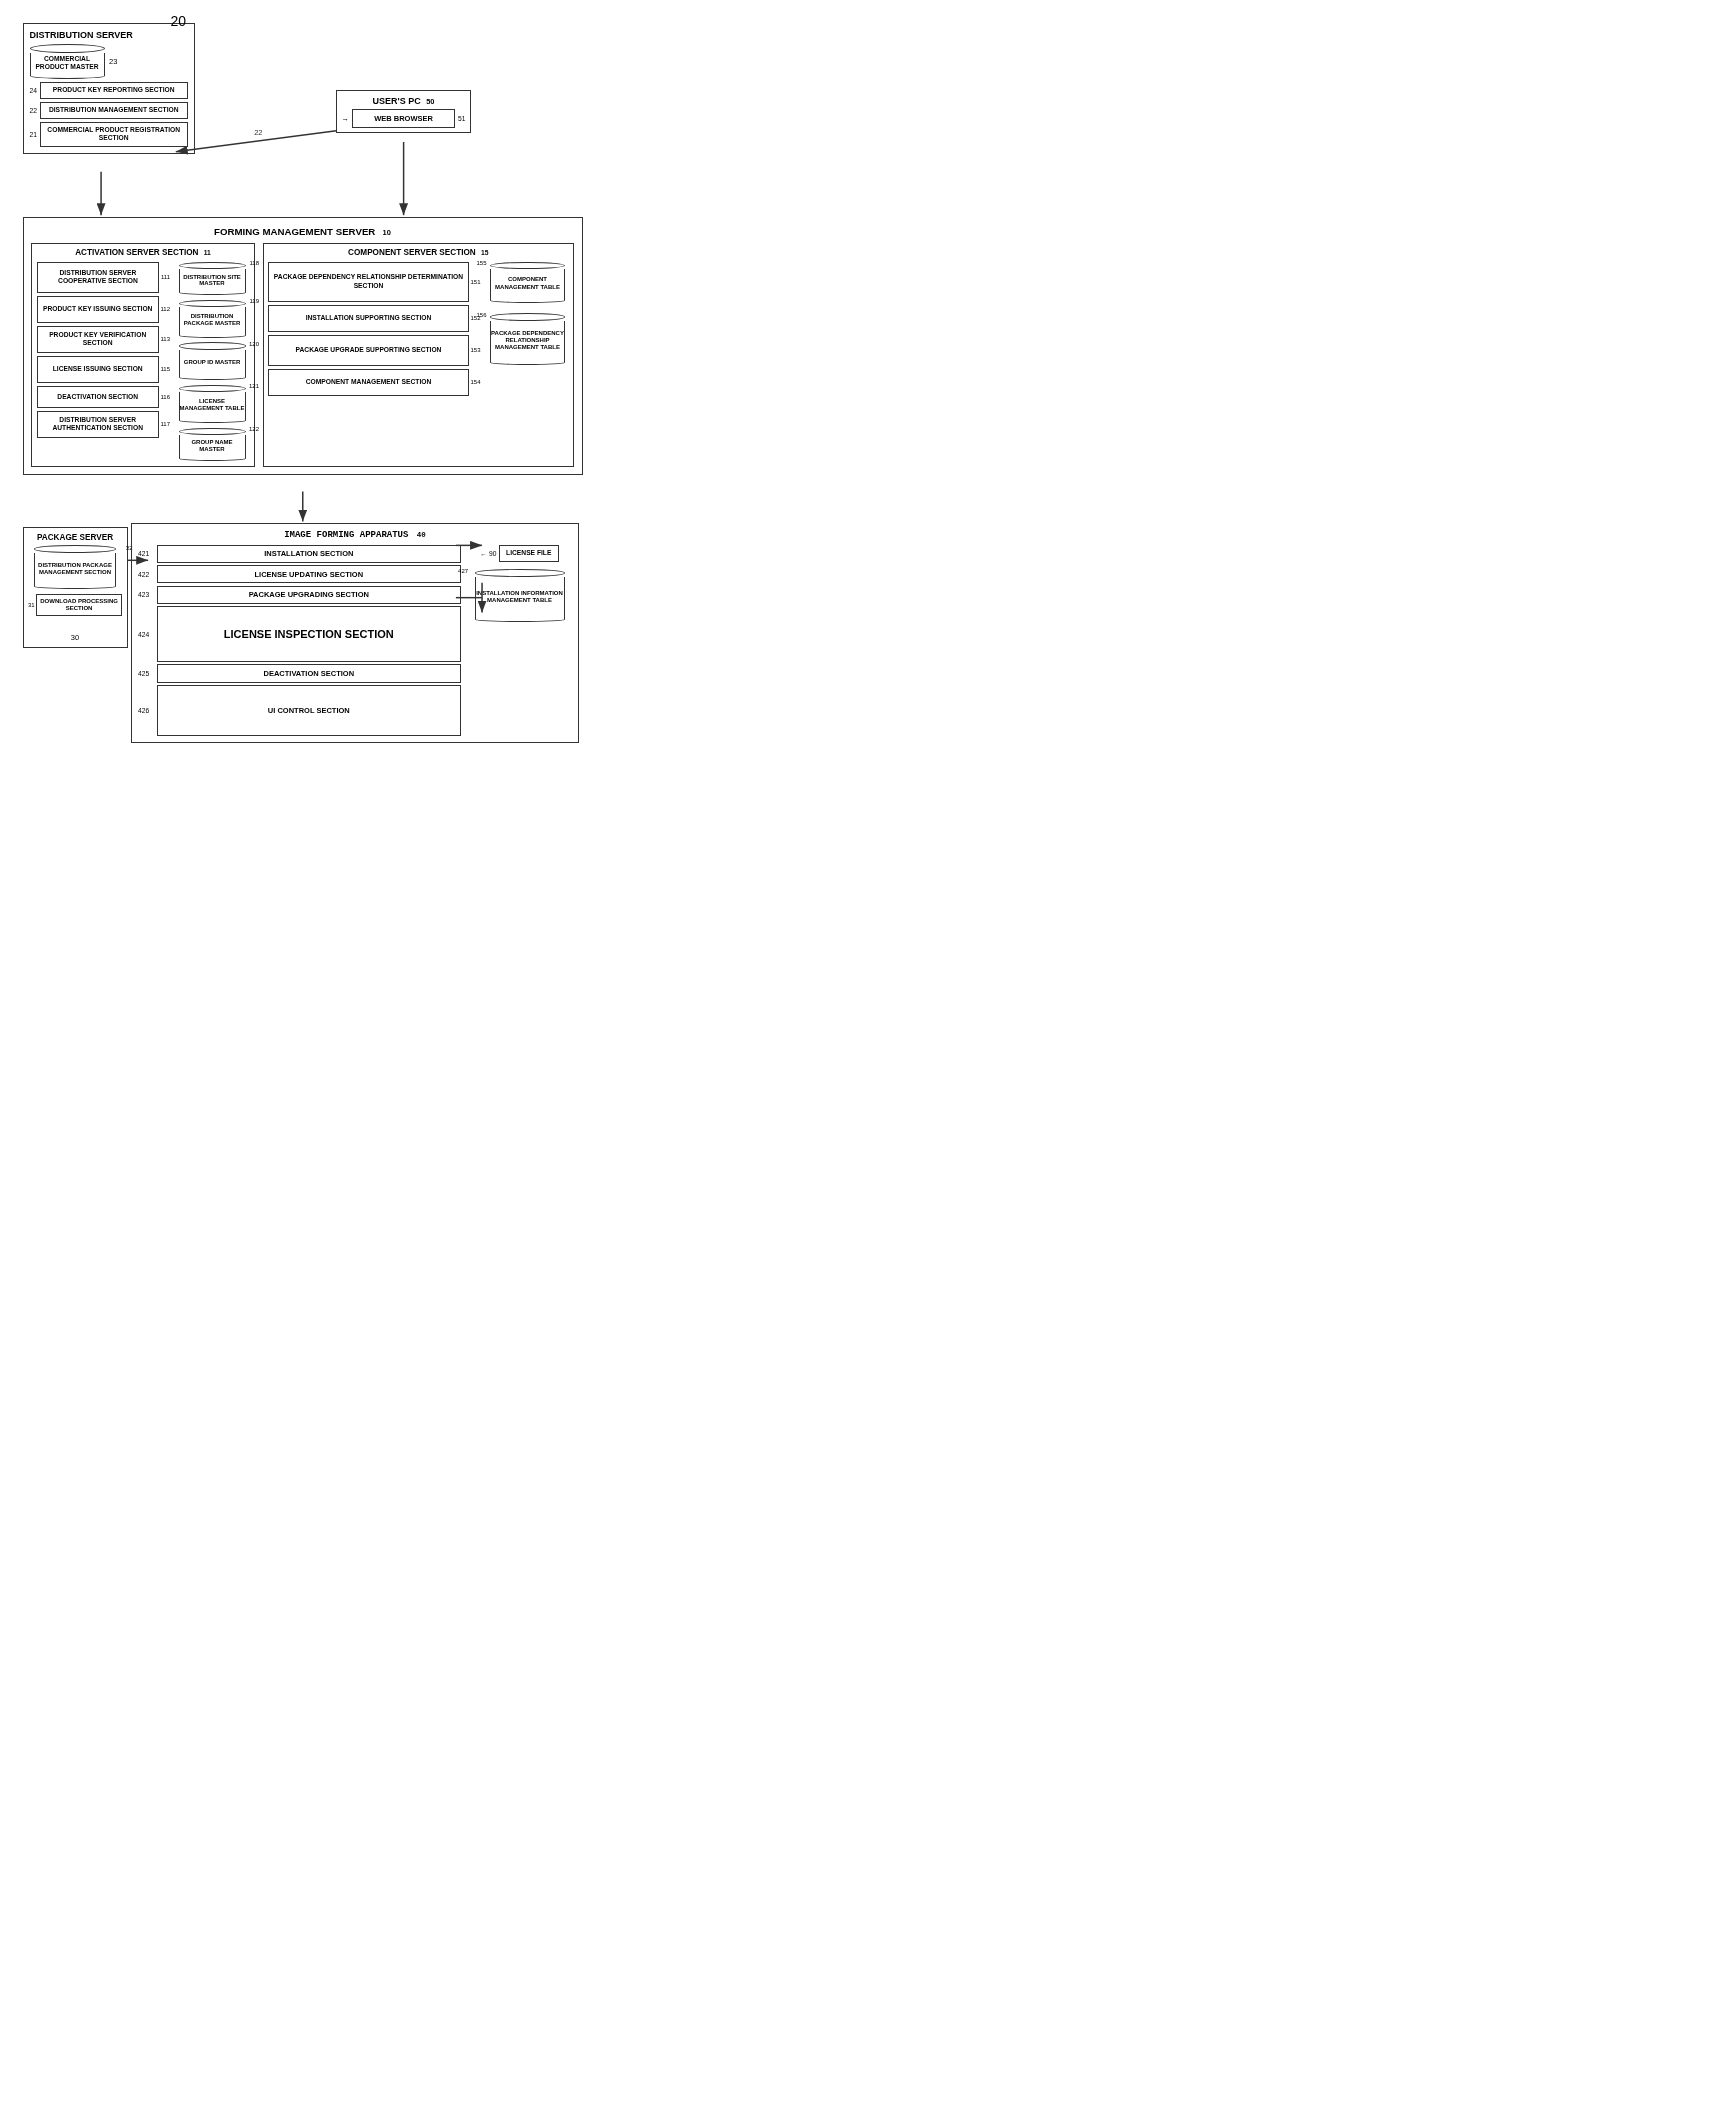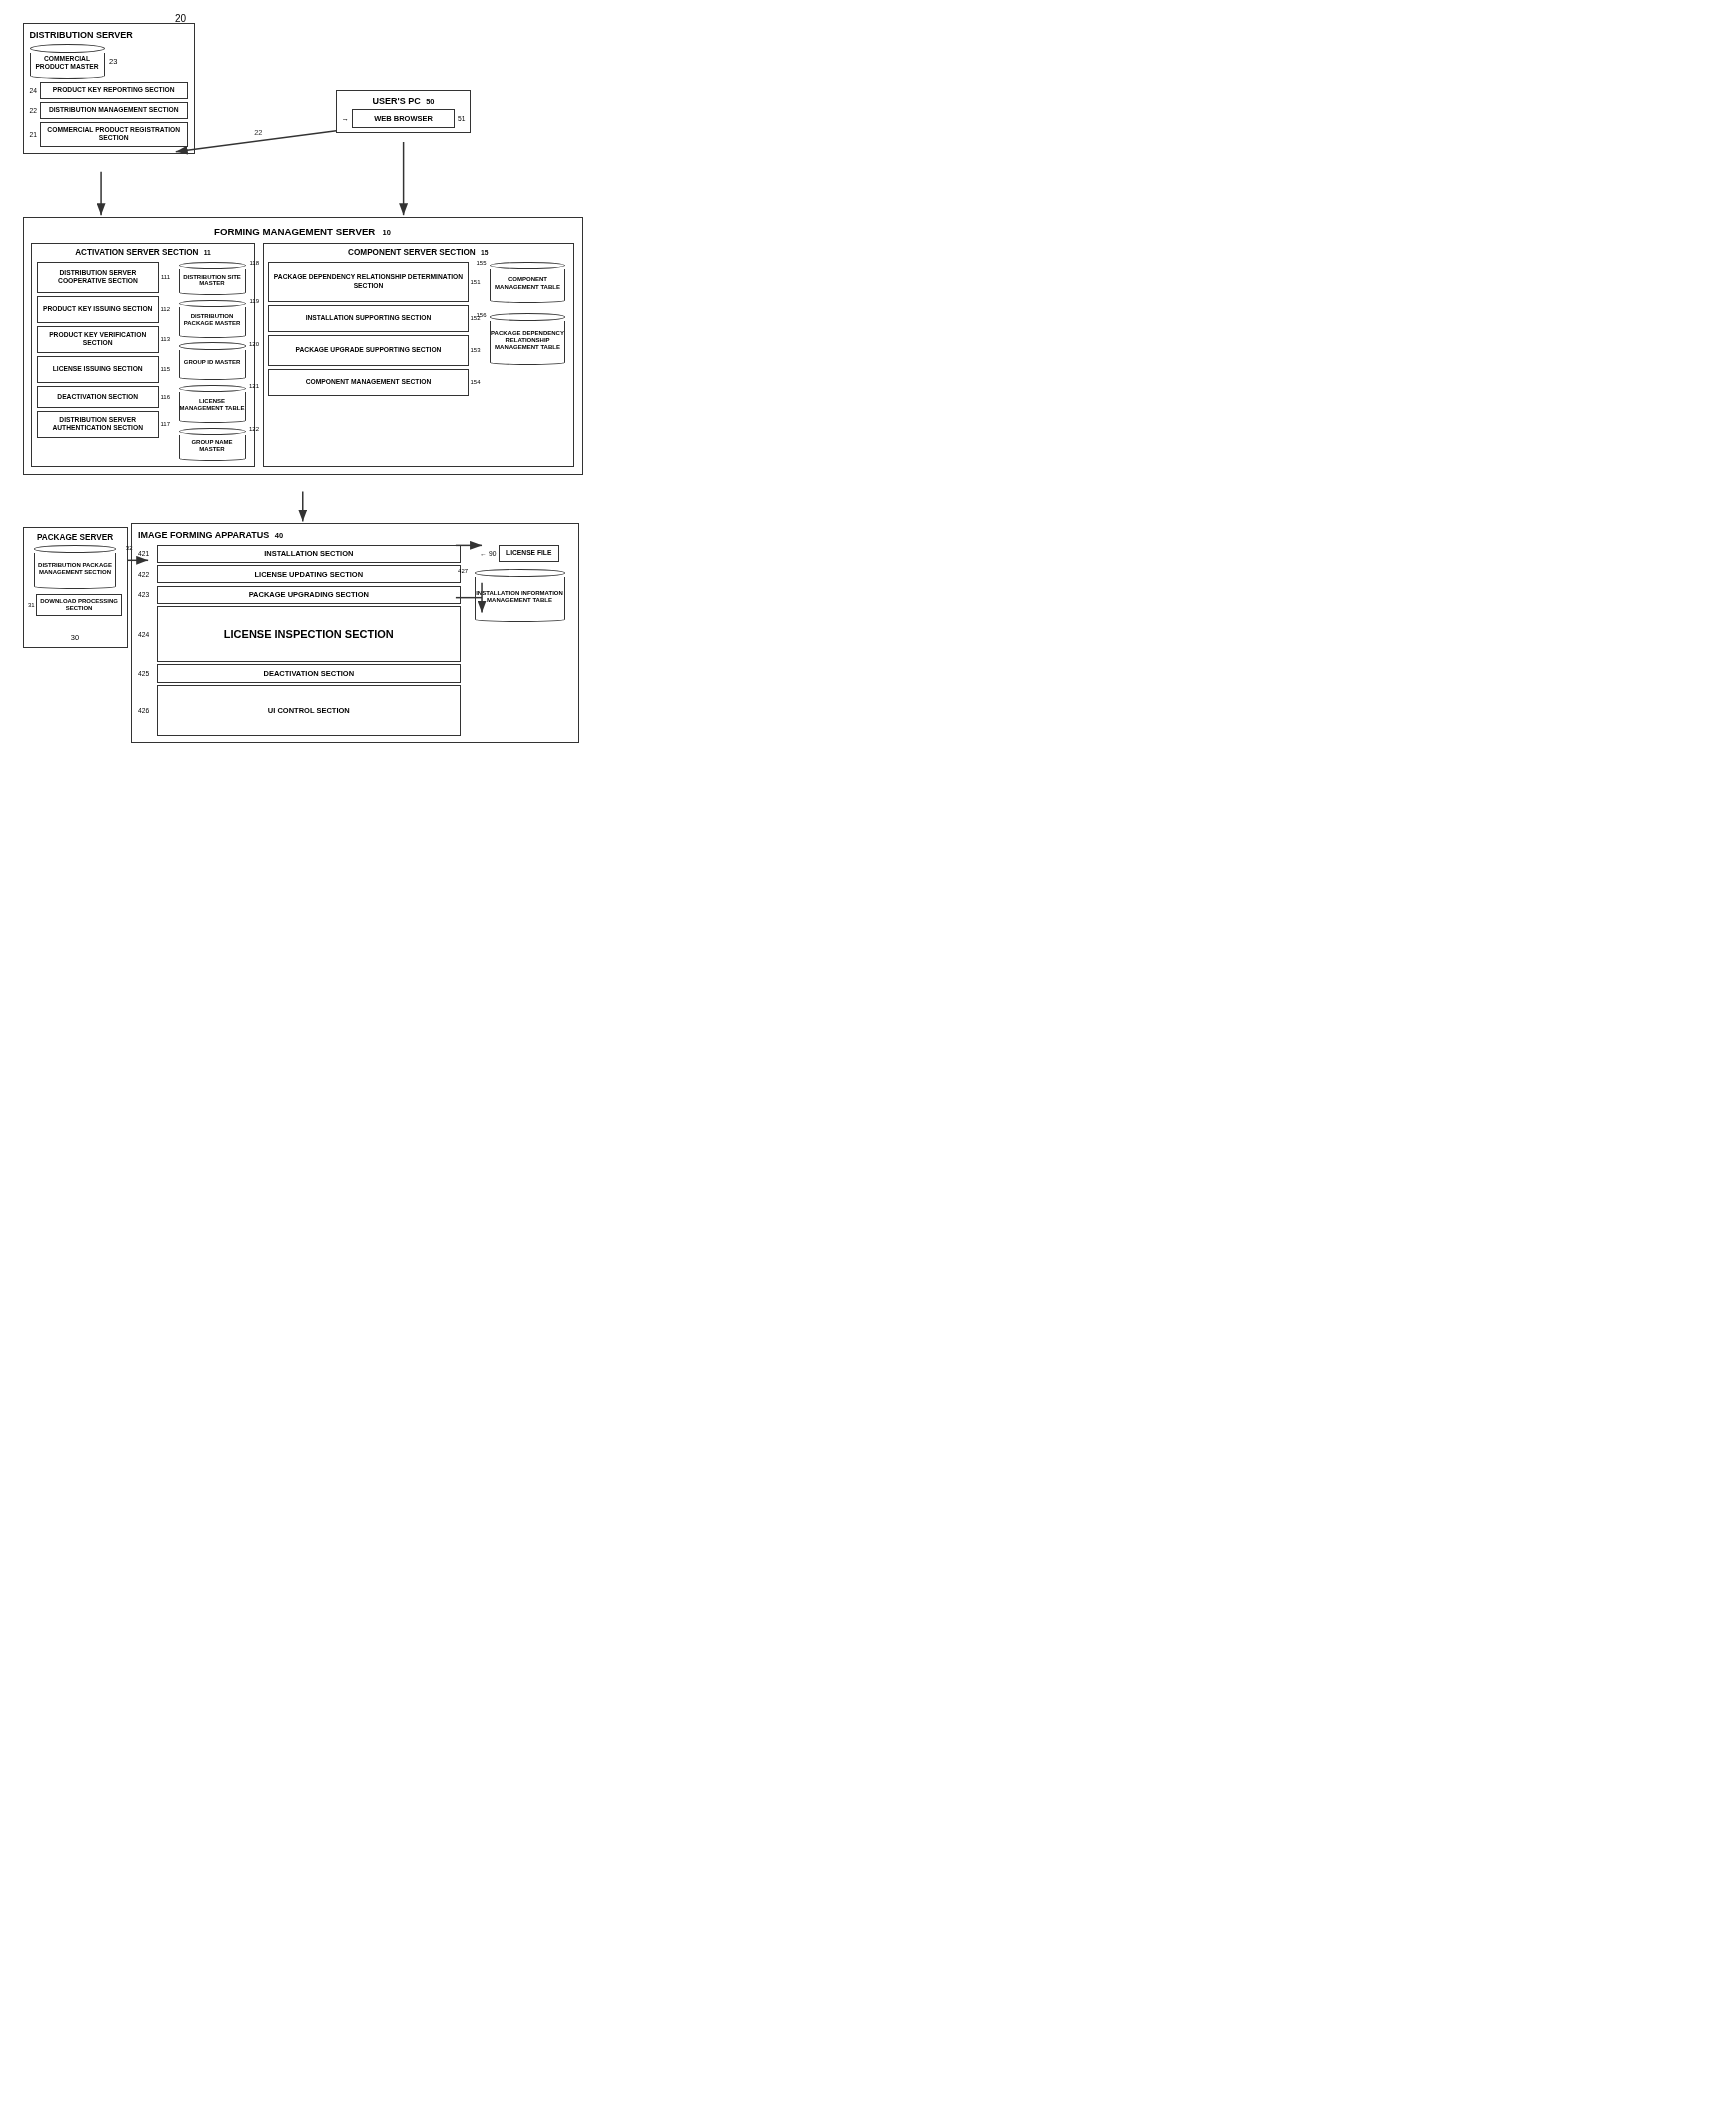--- a/index.html
+++ b/index.html
@@ -54,21 +54,21 @@
         </div>
       </div>
       <div style="display:flex; align-items:center; gap:3px;">
         <span style="font-size:6.7px;">21</span>
         <div style="border:1.5px solid #333; padding:3px; font-weight:bold; font-size:6.7px; text-align:center; flex:1; line-height:1.3;">
           <span>COMMERCIAL PRODUCT
 REGISTRATION SECTION</span>
         </div>
       </div>
     </div>
-    <span style="position:absolute; top:-10.5px; right:7.5px; font-size:10px;">20</span>
+    <span style="position:absolute; top:-10.5px; right:7.5px; font-size:14px;">20</span>
   </div>
 
   <div style="position:absolute; top:75px; left:321px; width:135px; border:1.5px solid #333; padding:4.5px;">
     <div style="font-weight:bold; font-size:9px; margin-bottom:3.7px; text-align:center;">
       <span>USER'S PC</span>
       <span style="font-size:7.5px; margin-left:3px;">50</span>
     </div>
     <div style="display:flex; align-items:center; gap:3px;">
       <span style="font-size:7.5px;">→</span>
       <div style="border:1.5px solid #333; padding:3.7px; font-weight:bold; font-size:7.5px; text-align:center; flex:1;">
@@ -314,21 +314,21 @@
       <div style="border:1.5px solid #333; padding:3px; font-weight:bold; font-size:6px; text-align:center; flex:1; line-height:1.2;">
         <span>DOWNLOAD
 PROCESSING
 SECTION</span>
       </div>
     </div>
     <span style="font-size:7.5px; display:block; text-align:center; margin-top:17px;">30</span>
   </div>
 
   <div style="position:absolute; top:508px; left:116px; width:448px; border:1.5px solid #333; padding:6px;">
-    <div style="font-weight:bold; font-size:9px; margin-bottom:4.5px; text-align:left;">
+    <div style="font-weight:bold; font-size:9px; margin-bottom:4.5px; text-align:center;font-family:Liberation Mono, monospace;">
       <span>IMAGE FORMING APPARATUS</span>
       <span style="font-size:7.5px; margin-left:3px;">40</span>
     </div>
 
     <div style="display:flex; gap:6px;">
 
       <div style="display:flex; flex-direction:column; gap:2.2px; flex:1;">
         <div style="display:flex; align-items:center; gap:2.2px;">
           <span style="font-size:6.7px; min-width:16.4px;">421</span>
           <div style="border:1.5px solid #333; padding:3.7px; font-weight:bold; font-size:7.5px; text-align:center; flex:1;">

